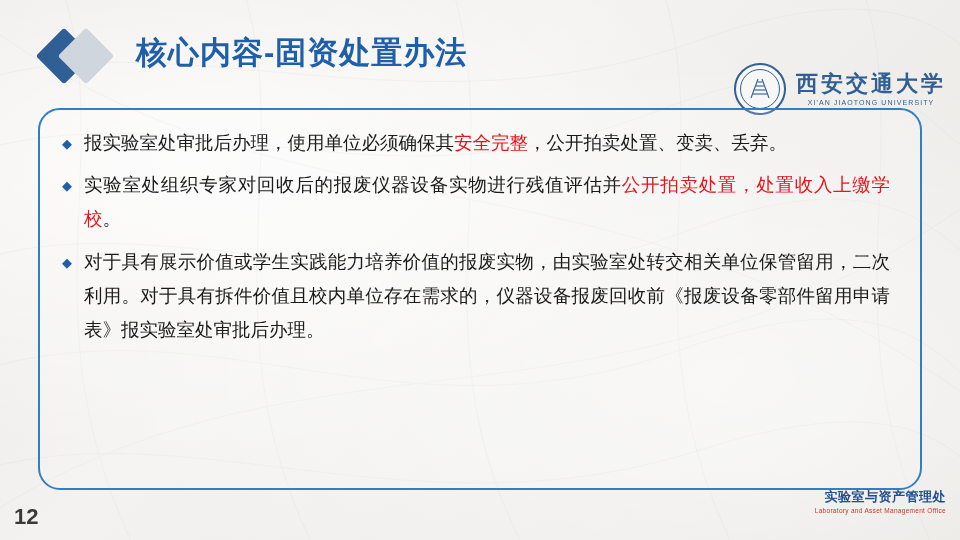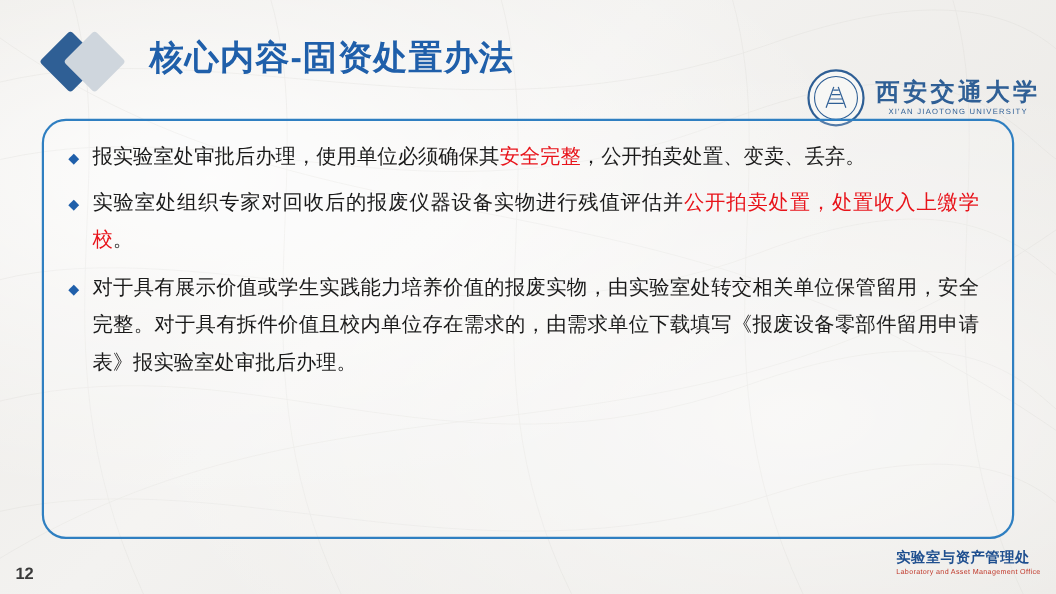--- a/index.html
+++ b/index.html
@@ -135,27 +135,28 @@
     line-height: 1.85;
     color: #1a1a1a;
     font-family: "DejaVu Sans", sans-serif;
     text-align: justify;
   }
   .hl { color: #e8131a; }
   
   .page-number {
     position: absolute;
     left: 14px; bottom: 10px;
-    font-size: 15px;
+    font-size: 22px;
     color: #3a3a3a;
     font-weight: bold;
   }
   .footer-org {
     position: absolute;
-    right: 14px; bottom: 16px;
+    right: 14px; bottom: 26px;
+    text-align: right;
     line-height: 1.15;
   }
   .footer-cn {
     font-size: 13px;
     font-weight: bold;
     color: #1f4f8f;
     letter-spacing: 0.5px;
   }
   .footer-en {
     font-size: 6.5px;
@@ -224,21 +225,21 @@
 
       <div class="bullet">
         <div class="bullet-marker">◆</div>
         <div class="bullet-text">
           <span>实验室处组织专家对回收后的报废仪器设备实物进行残值评估并</span><span class="hl">公开拍卖处置，处置收入上缴学校</span><span>。</span>
         </div>
       </div>
 
       <div class="bullet">
         <div class="bullet-marker">◆</div>
-        <div class="bullet-text">对于具有展示价值或学生实践能力培养价值的报废实物，由实验室处转交相关单位保管留用，安全完整。对于具有拆件价值且校内单位存在需求的，由需求单位下载填写《报废设备零部件留用申请表》报实验室处审批后办理。</div>
+        <div class="bullet-text">对于具有展示价值或学生实践能力培养价值的报废实物，由实验室处转交相关单位保管留用，二次利用。对于具有拆件价值且校内单位存在需求的，仪器设备报废回收前《报废设备零部件留用申请表》报实验室处审批后办理。</div>
       </div>
 
     </div>
   </div>
 
   <div class="page-number">12</div>
 
   <div class="footer-org">
     <div class="footer-cn">实验室与资产管理处</div>
     <div class="footer-en">Laboratory and Asset Management Office</div>

